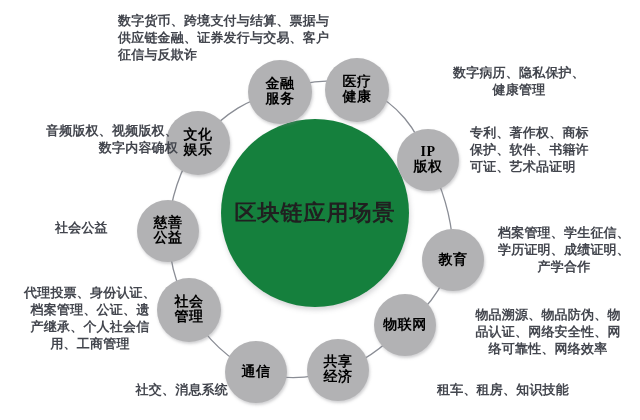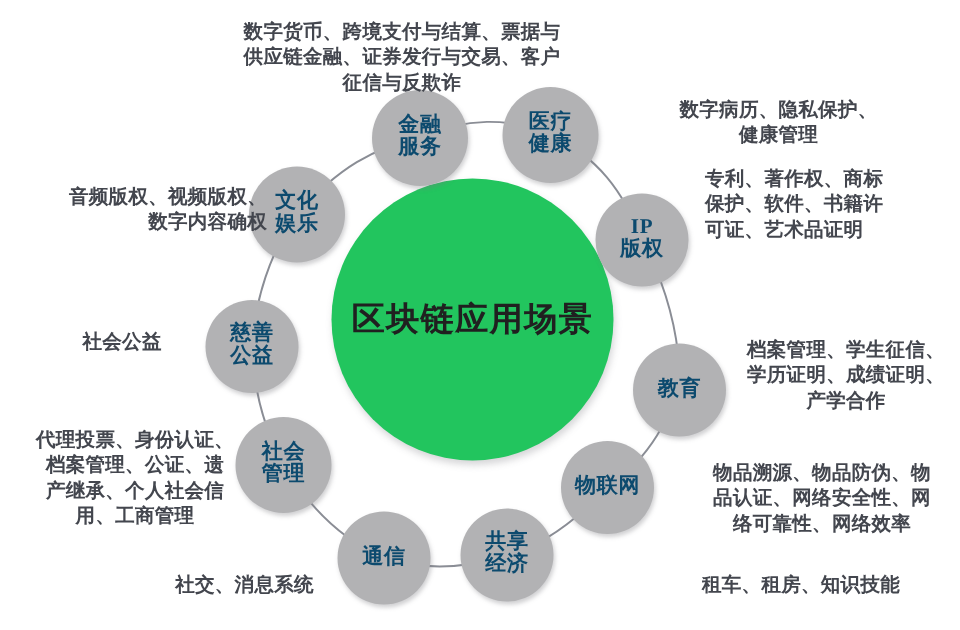--- a/index.html
+++ b/index.html
@@ -23,21 +23,21 @@
     height: 420px;
   }
   .node {
     position: absolute;
     border-radius: 50%;
     background: #b2b2b4;
     display: flex;
     align-items: center;
     justify-content: center;
     text-align: center;
-    color: #0c4a6e;
+    color: #000000;
     font-weight: bold;
     line-height: 1.05;
     letter-spacing: 0.5px;
     box-shadow: 1px 2px 3px rgba(120,120,125,0.35);
   }
   .node .nlabel {
     display: block;
     font-size: 14px;
     width: 100%;
     padding: 0 2px;
@@ -46,21 +46,21 @@
   .node.wrap2 .nlabel {
     white-space: pre-line;
   }
   #hub {
     position: absolute;
     width: 188px;
     height: 188px;
     left: 221px;
     top: 119px;
     border-radius: 50%;
-    background: #22c55e;
+    background: #15803d;
     display: flex;
     align-items: center;
     justify-content: center;
     color: #202020;
     box-shadow: 1px 3px 5px rgba(120,120,125,0.3);
   }
   #hub .hublabel {
     font-size: 22px;
     font-weight: bold;
     letter-spacing: 1px;
@@ -97,21 +97,21 @@
 
   <div id="hub">
     <span class="hublabel">区块链应用场景</span>
   </div>
 
   <div id="nodes-layer">
       <div class="node wrap2" style="width: 64px; height: 64px; left: 248px; top: 60px;">
         <span class="nlabel">金融
 服务</span>
       </div>
-      <div class="node wrap2" style="width: 64px; height: 64px; left: 335px; top: 58px; font-family: Liberation Mono, monospace;">
+      <div class="node wrap2" style="width: 64px; height: 64px; left: 325px; top: 58px; font-family: Liberation Mono, monospace;">
         <span class="nlabel">医疗
 健康</span>
       </div>
       <div class="node wrap2" style="width: 62px; height: 62px; left: 397px; top: 129px;">
         <span class="nlabel">IP
 版权</span>
       </div>
       <div class="node" style="width: 62px; height: 62px; left: 422px; top: 229px;">
         <span class="nlabel">教育</span>
       </div>
@@ -132,36 +132,36 @@
       <div class="node wrap2" style="width: 62px; height: 62px; left: 137px; top: 200px;">
         <span class="nlabel">慈善
 公益</span>
       </div>
       <div class="node wrap2" style="width: 64px; height: 64px; left: 166px; top: 111px;">
         <span class="nlabel">文化
 娱乐</span>
       </div>
     </div>
   <div id="captions-layer">
-      <div class="caption" style="left: 118px; top: 12px; width: 300px; text-align: center;">数字货币、跨境支付与结算、票据与
+      <div class="caption" style="left: 118px; top: 12px; width: 300px; text-align: left;">数字货币、跨境支付与结算、票据与
 供应链金融、证券发行与交易、客户
 征信与反欺诈</div>
       <div class="caption" style="left: 404px; top: 64px; width: 230px; text-align: center;">数字病历、隐私保护、
 健康管理</div>
-      <div class="caption" style="left: 470px; top: 110px; width: 168px; text-align: left;">专利、著作权、商标
+      <div class="caption" style="left: 470px; top: 124px; width: 168px; text-align: left;">专利、著作权、商标
 保护、软件、书籍许
 可证、艺术品证明</div>
       <div class="caption" style="left: 489px; top: 224px; width: 150px; text-align: center;">档案管理、学生征信、
 学历证明、成绩证明、
 产学合作</div>
       <div class="caption" style="left: 456px; top: 306px; width: 184px; text-align: center;">物品溯源、物品防伪、物
 品认证、网络安全性、网
 络可靠性、网络效率</div>
-      <div class="caption" style="left: 370px; top: 381px; width: 230px; text-align: right;">租车、租房、知识技能</div>
-      <div class="caption" style="left: 98px; top: 381px; width: 130px; text-align: center;">社交、消息系统</div>
+      <div class="caption" style="left: 388px; top: 381px; width: 230px; text-align: center;">租车、租房、知识技能</div>
+      <div class="caption" style="left: 98px; top: 381px; width: 130px; text-align: right;">社交、消息系统</div>
       <div class="caption" style="left: 20px; top: 284px; width: 140px; text-align: center;">代理投票、身份认证、
 档案管理、公证、遗
 产继承、个人社会信
 用、工商管理</div>
       <div class="caption" style="left: 55px; top: 219px; width: 100px; text-align: left;">社会公益</div>
       <div class="caption" style="left: 18px; top: 122px; width: 160px; text-align: right;">音频版权、视频版权、
 数字内容确权</div>
     </div>
 
 </div>

